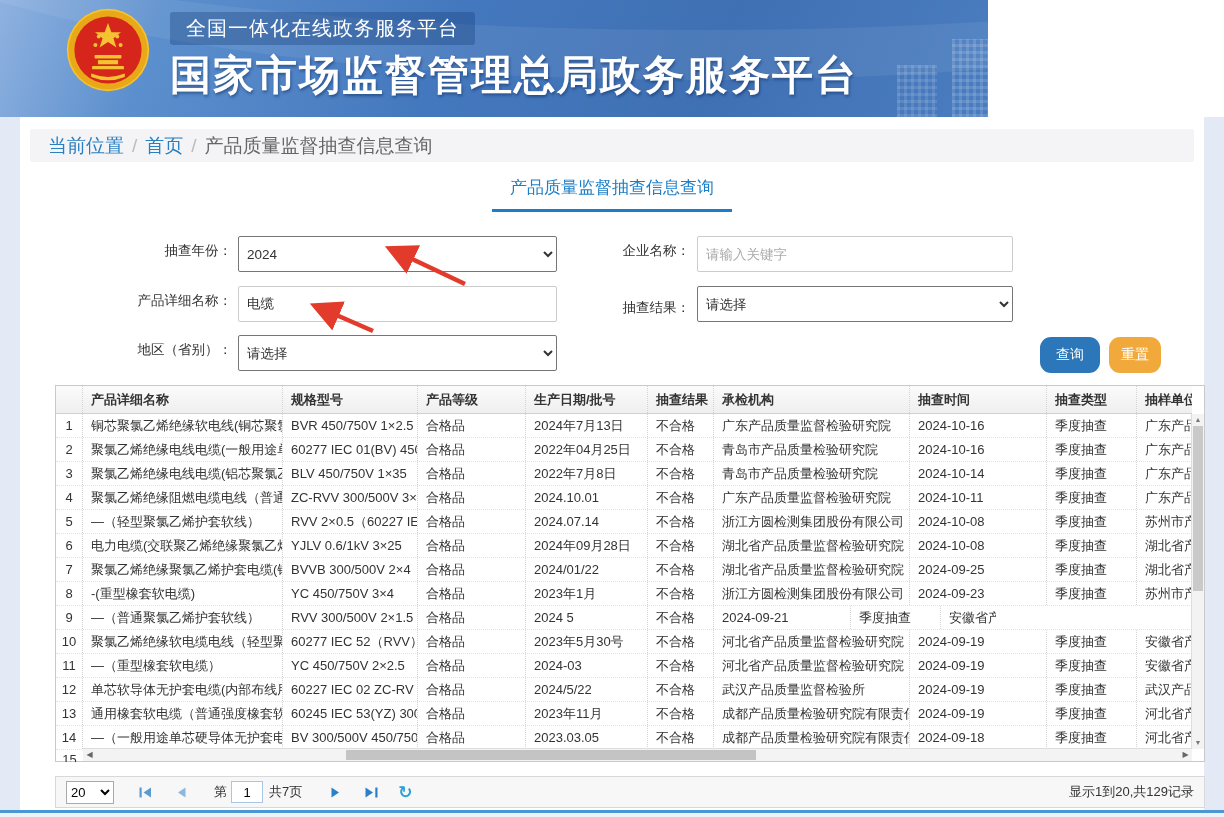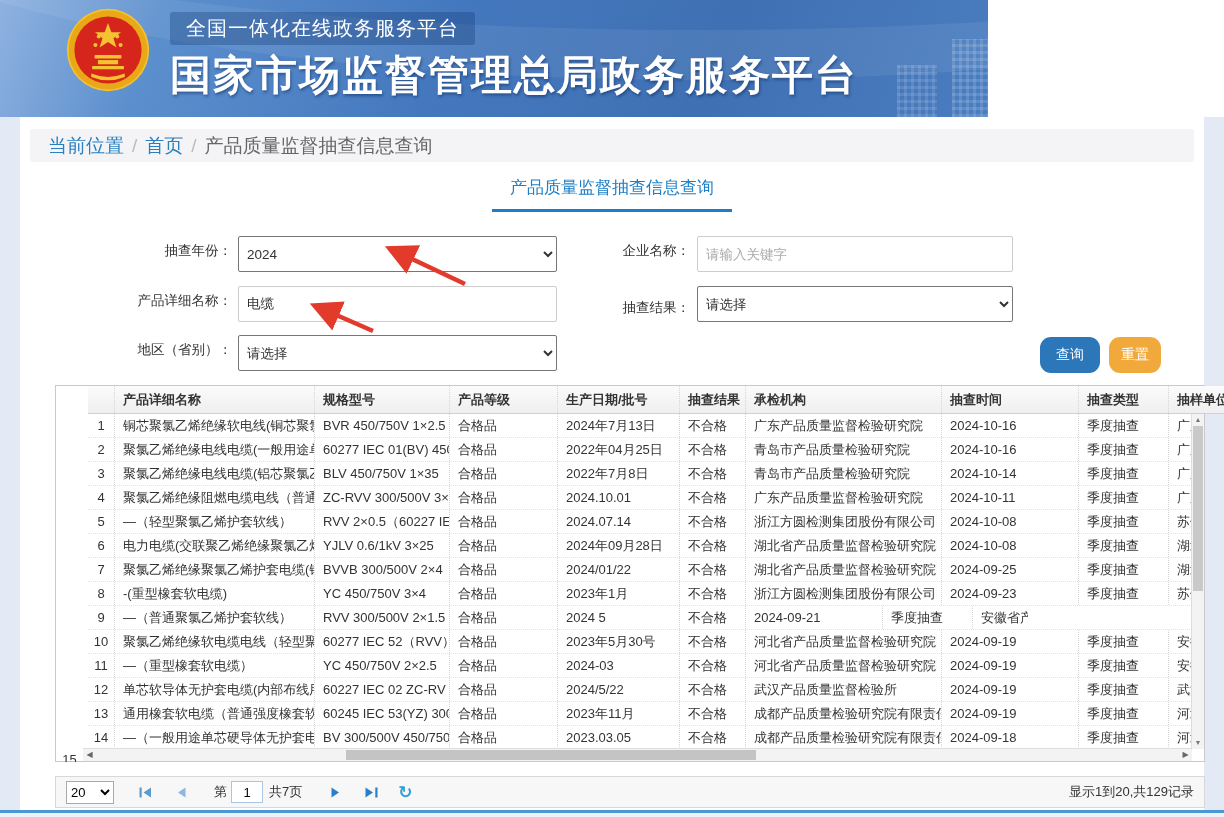--- a/index.html
+++ b/index.html
@@ -51,21 +51,21 @@
          font-size:14px; cursor:pointer; }
   .btn-search { background:#2b77b9; width:60px; }
   .btn-reset  { background:#f2a93b; width:52px; }
 
   .arrows { position:absolute; left:0; top:0; width:1224px; height:817px;
             pointer-events:none; z-index:40; }
 
   
   .tbl { position:absolute; left:55px; top:385px; width:1150px; height:377px;
          border:1px solid #c9c9c9; background:#fff; font-size:13px; color:#333; }
-  .t-row { display:flex; width:1136px;margin-left:32px; }
+  .t-row { display:flex; width:1136px; }
   .t-head { height:28px; line-height:27px; font-weight:bold;
             background:linear-gradient(#fbfbfb,#efefef); border-bottom:1px solid #d0d0d0; }
   .t-body { position:absolute; left:0; top:28px; width:1136px; height:336px; overflow:hidden; }
   .t-body .t-row { height:24px; line-height:23px; border-bottom:1px dotted #e2e2e2; background:#fff; }
   .cell { flex:none; padding:0 8px; overflow:hidden; white-space:nowrap;
           border-right:1px dotted #d4d4d4; }
   .cell:last-child { border-right:none; }
   .col0{width:27px; text-align:center; padding:0 2px;}
   .col1{width:200px;} .col2{width:135px;} .col3{width:108px;} .col4{width:122px;}
   .col5{width:66px;}  .col6{width:196px;} .col7{width:137px;} .col8{width:90px;}

